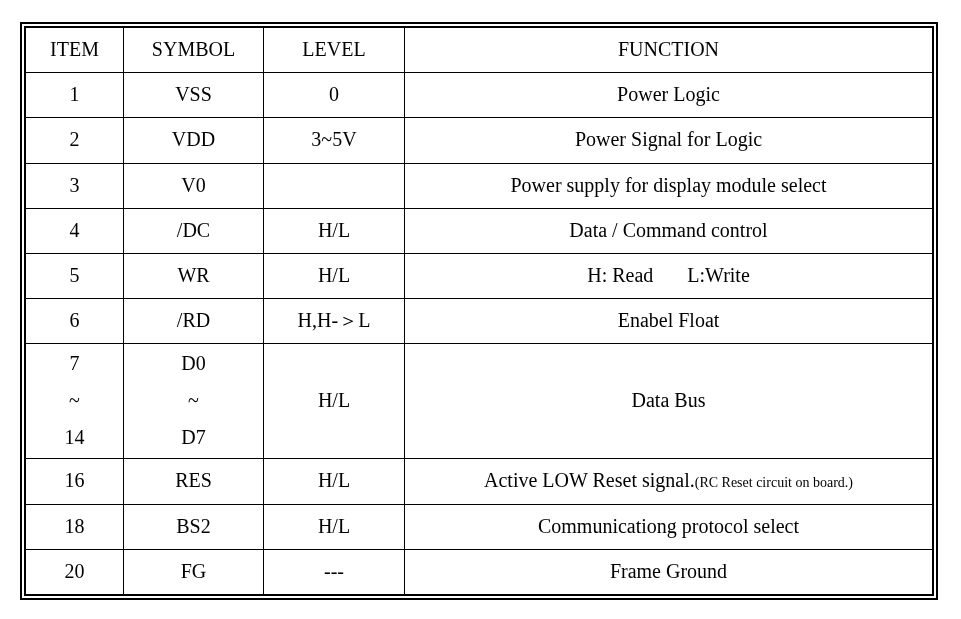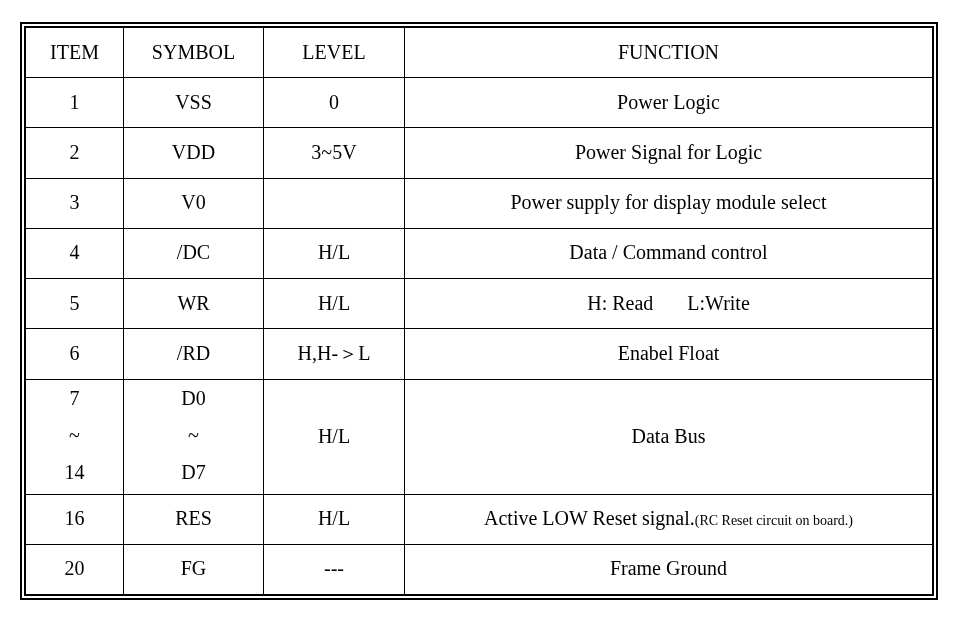--- a/index.html
+++ b/index.html
@@ -173,20 +173,26 @@
 
 
           <tr>
             <td class="center">16</td>
             <td class="center">RES</td>
             <td class="center">H/L</td>
             <td class="func"><span>Active LOW Reset signal.</span><span class="small-note">(RC Reset circuit on board.)</span></td>
           </tr>
 
 
+          <tr>
+            <td class="center">18</td>
+            <td class="center">BS2</td>
+            <td class="center">H/L</td>
+            <td class="func">Communicationg protocol select</td>
+          </tr>
 
 
           <tr>
             <td class="center">20</td>
             <td class="center">FG</td>
             <td class="center">---</td>
             <td class="func">Frame Ground</td>
           </tr>
 
         </tbody>

